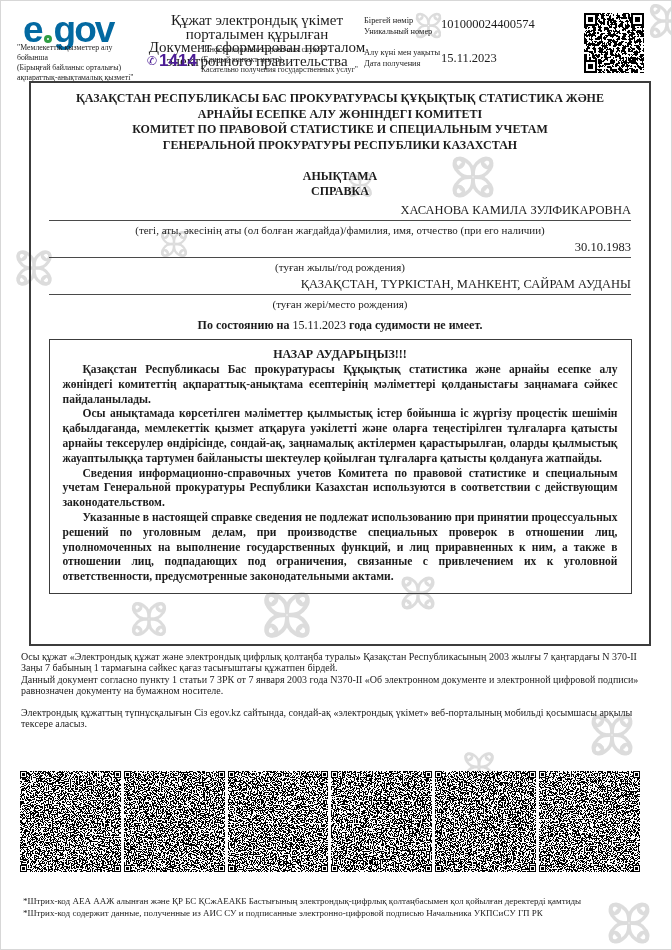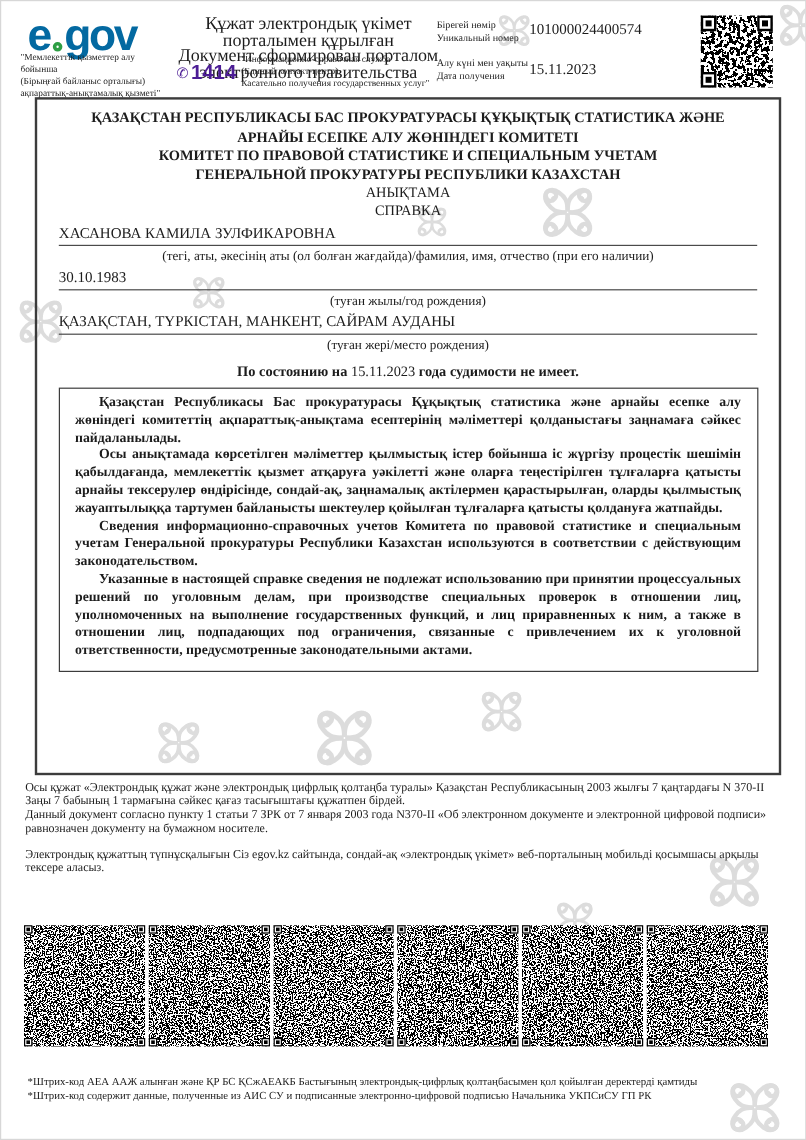--- a/index.html
+++ b/index.html
@@ -39,23 +39,23 @@
   .bc svg { position:absolute; inset:0; width:100%; height:100%; }
   .bc .m { position:absolute; width:7px; height:7px; border:1.5px solid #000; background:#fff; }
   .bc .m::after { content:""; position:absolute; inset:1px; background:#000; }
   .m.tl{top:0;left:0} .m.tr{top:0;right:0} .m.bl{bottom:0;left:0} .m.br{bottom:0;right:0}
 
   
   .outer-box { position:absolute; left:28px; top:80px; width:622px; height:565px;
                border:2px solid #3c3c3c; }
   .title-block { margin-top:8px; text-align:center; font-weight:bold;
                  font-size:12px; line-height:15.5px; padding:0 32px; }
-  .doc-type { text-align:center; font-weight:normal; font-size:12px; line-height:15px; }
+  .doc-type { margin-top:16px; text-align:center; font-weight:bold; font-size:12px; line-height:15px; }
   .fields { margin:4px 18px 0; }
-  .fv { text-align:left; font-size:12.5px; line-height:14px; padding-bottom:3px;
+  .fv { text-align:right; font-size:12.5px; line-height:14px; padding-bottom:3px;
         border-bottom:1px solid #4a4a4a; }
   .fc { text-align:center; font-size:11px; line-height:16px; padding-top:1px; }
   .fv + .fc + .fv, .fields .fv:not(:first-child) { margin-top:2px; }
   .status { margin-top:5px; text-align:center; font-size:12px; font-weight:bold; line-height:16px; }
   .status .nrm { font-weight:normal; }
 
   .att-box { margin:6px auto 0; width:583px; border:1.5px solid #3c3c3c; padding:4px 13px 9px; }
   .att-title { text-align:center; font-weight:bold; font-size:12px; line-height:16px; margin-top:2px; }
   .att-title.ru { margin-top:9px; }
   .att-p { font-weight:bold; font-size:11.5px; line-height:14.8px; text-align:justify; text-indent:20px; }
@@ -239,20 +239,21 @@
       <div class="fc">(тегі, аты, әкесінің аты (ол болған жағдайда)/фамилия, имя, отчество (при его наличии)</div>
       <div class="fv">30.10.1983</div>
       <div class="fc">(туған жылы/год рождения)</div>
       <div class="fv">ҚАЗАҚСТАН, ТҮРКІСТАН, МАНКЕНТ, САЙРАМ АУДАНЫ</div>
       <div class="fc">(туған жері/место рождения)</div>
     </div>
 
     <div class="status"><span>По состоянию на</span> <span class="nrm">15.11.2023</span> <span>года судимости не имеет.</span></div>
 
     <div class="att-box">
+      <div class="att-title">НАЗАР АУДАРЫҢЫЗ!!!</div>
       <p class="att-p">Қазақстан Республикасы Бас прокуратурасы Құқықтық статистика және арнайы есепке алу жөніндегі комитеттің ақпараттық-анықтама есептерінің мәліметтері қолданыстағы заңнамаға сәйкес пайдаланылады.</p>
       <p class="att-p">Осы анықтамада көрсетілген мәліметтер қылмыстық істер бойынша іс жүргізу процестік шешімін қабылдағанда, мемлекеттік қызмет атқаруға уәкілетті және оларға теңестірілген тұлғаларға қатысты арнайы тексерулер өндірісінде, сондай-ақ, заңнамалық актілермен қарастырылған, оларды қылмыстық жауаптылыққа тартумен байланысты шектеулер қойылған тұлғаларға қатысты қолдануға жатпайды.</p>
       <p class="att-p">Сведения информационно-справочных учетов Комитета по правовой статистике и специальным учетам Генеральной прокуратуры Республики Казахстан используются в соответствии с действующим законодательством.</p>
       <p class="att-p">Указанные в настоящей справке сведения не подлежат использованию при принятии процессуальных решений по  уголовным делам, при производстве специальных проверок в отношении лиц, уполномоченных на выполнение государственных функций, и лиц приравненных к ним, а также в отношении лиц, подпадающих под ограничения, связанные с привлечением их к уголовной ответственности, предусмотренные законодательными актами.</p>
     </div>
   </div>
 
   <div class="legal">
     <p>Осы құжат «Электрондық құжат және электрондық цифрлық қолтаңба туралы» Қазақстан Республикасының 2003 жылғы 7 қаңтардағы N 370-II Заңы 7 бабының 1 тармағына сәйкес қағаз тасығыштағы құжатпен бірдей.</p>
     <p>Данный документ согласно пункту 1 статьи 7 ЗРК от  7 января 2003 года N370-II «Об электронном документе и электронной цифровой подписи» равнозначен документу на бумажном носителе.</p>

